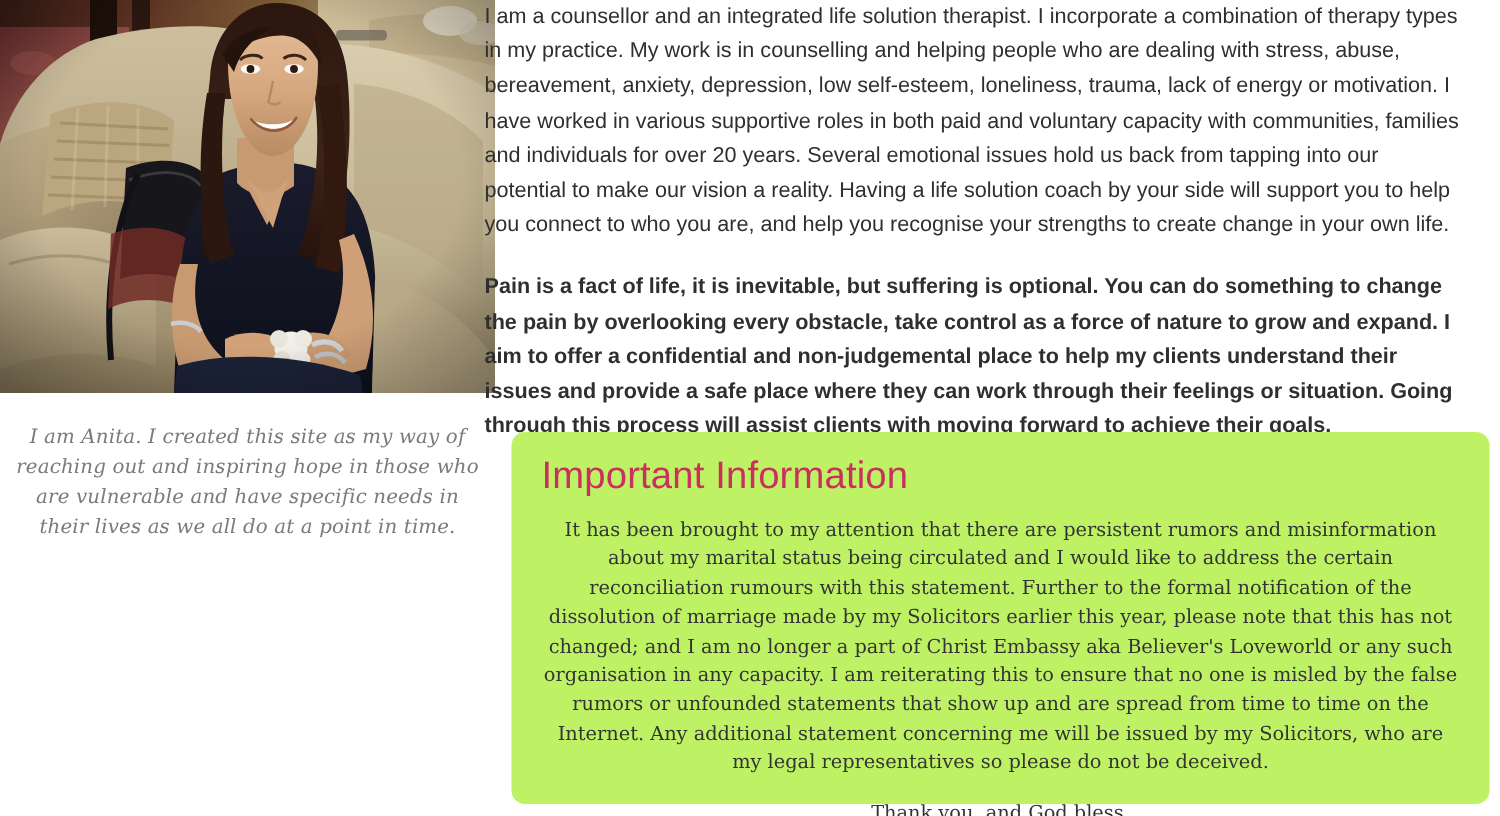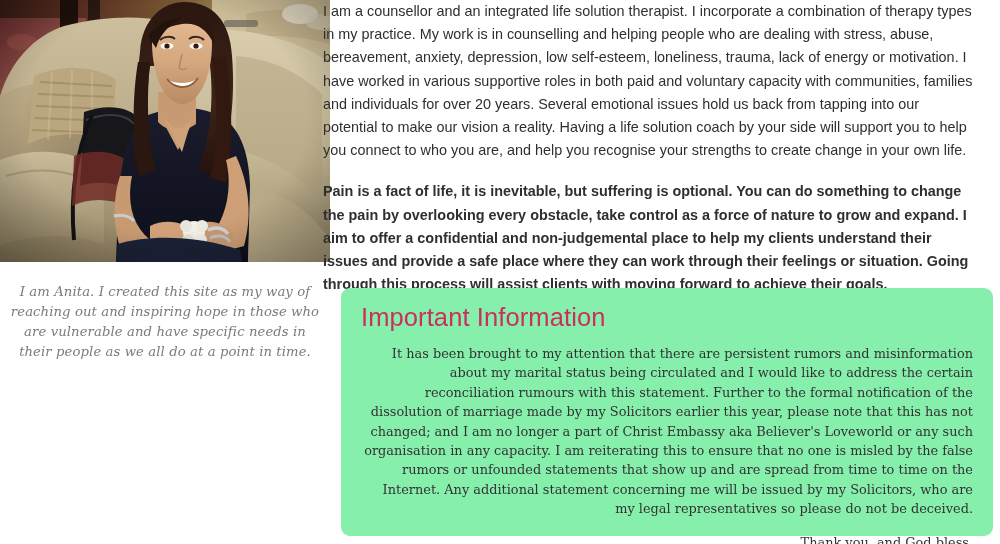--- a/index.html
+++ b/index.html
@@ -74,21 +74,21 @@
     font-weight: bold;
   }
 
   
   .info-panel {
     position: absolute;
     left: 341px;
     top: 288px;
     width: 652px;
     height: 248px;
-    background: #86efac;
+    background: #bef264;
     border-radius: 9px;
     box-sizing: border-box;
     padding: 14px 20px 0 20px;
   }
 
   .info-title {
     margin: 0 0 12px 0;
     font-family: "Liberation Sans", sans-serif;
     font-weight: normal;
     font-size: 25.5px;
@@ -96,21 +96,21 @@
     color: #c9305f;
     letter-spacing: 0.1px;
   }
 
   .info-para {
     margin: 0 0 14px 0;
     font-family: "DejaVu Serif", "Liberation Serif", serif;
     font-size: 12.9px;
     line-height: 19.4px;
     color: #333333;
-    text-align: right;
+    text-align: center;
   }
 </style>
 </head>
 <body>
 
 <div class="page">
 
   <div class="left-col">
 
     <div class="profile-photo">
@@ -261,21 +261,21 @@
         <path d="M114 216 C122 214 130 216 134 221" stroke="#c9ccd1" stroke-width="3" fill="none"></path>
 
         <path d="M118 244 C150 234 200 236 240 250 L242 262 L116 262 Z" fill="#1b2236"></path>
 
         <path d="M250 186 C282 192 312 212 330 240 L330 262 L248 262 Z" fill="#b9aa87"></path>
 
         <rect x="0" y="0" width="330" height="262" fill="url(#vign)"></rect>
       </svg>
     </div>
 
-    <div class="photo-caption">I am Anita. I created this site as my way of reaching out and inspiring hope in those who are vulnerable and have specific needs in their people as we all do at a point in time.</div>
+    <div class="photo-caption">I am Anita. I created this site as my way of reaching out and inspiring hope in those who are vulnerable and have specific needs in their lives as we all do at a point in time.</div>
   </div>
 
   <div class="right-col">
     <p class="body-para">I am a counsellor and an integrated life solution therapist. I incorporate a combination of therapy types in my practice. My work is in counselling and helping people who are dealing with stress, abuse, bereavement, anxiety, depression, low self-esteem, loneliness, trauma, lack of energy or motivation. I have worked in various supportive roles in both paid and voluntary capacity with communities, families and individuals for over 20 years. Several emotional issues hold us back from tapping into our potential to make our vision a reality. Having a life solution coach by your side will support you to help you connect to who you are, and help you recognise your strengths to create change in your own life.</p>
     <p class="body-para">Pain is a fact of life, it is inevitable, but suffering is optional. You can do something to change the pain by overlooking every obstacle, take control as a force of nature to grow and expand. I aim to offer a confidential and non-judgemental place to help my clients understand their issues and provide a safe place where they can work through their feelings or situation. Going through this process will assist clients with moving forward to achieve their goals.</p>
   </div>
 
   <section class="info-panel">
     <h2 class="info-title">Important Information</h2>
     <p class="info-para">It has been brought to my attention that there are persistent rumors and misinformation about my marital status being circulated and I would like to address the certain reconciliation rumours with this statement. Further to the formal notification of the dissolution of marriage made by my Solicitors earlier this year, please note that this has not changed; and I am no longer a part of Christ Embassy aka Believer's Loveworld or any such organisation in any capacity. I am reiterating this to ensure that no one is misled by the false rumors or unfounded statements that show up and are spread from time to time on the Internet. Any additional statement concerning me will be issued by my Solicitors, who are my legal representatives so please do not be deceived.</p>

